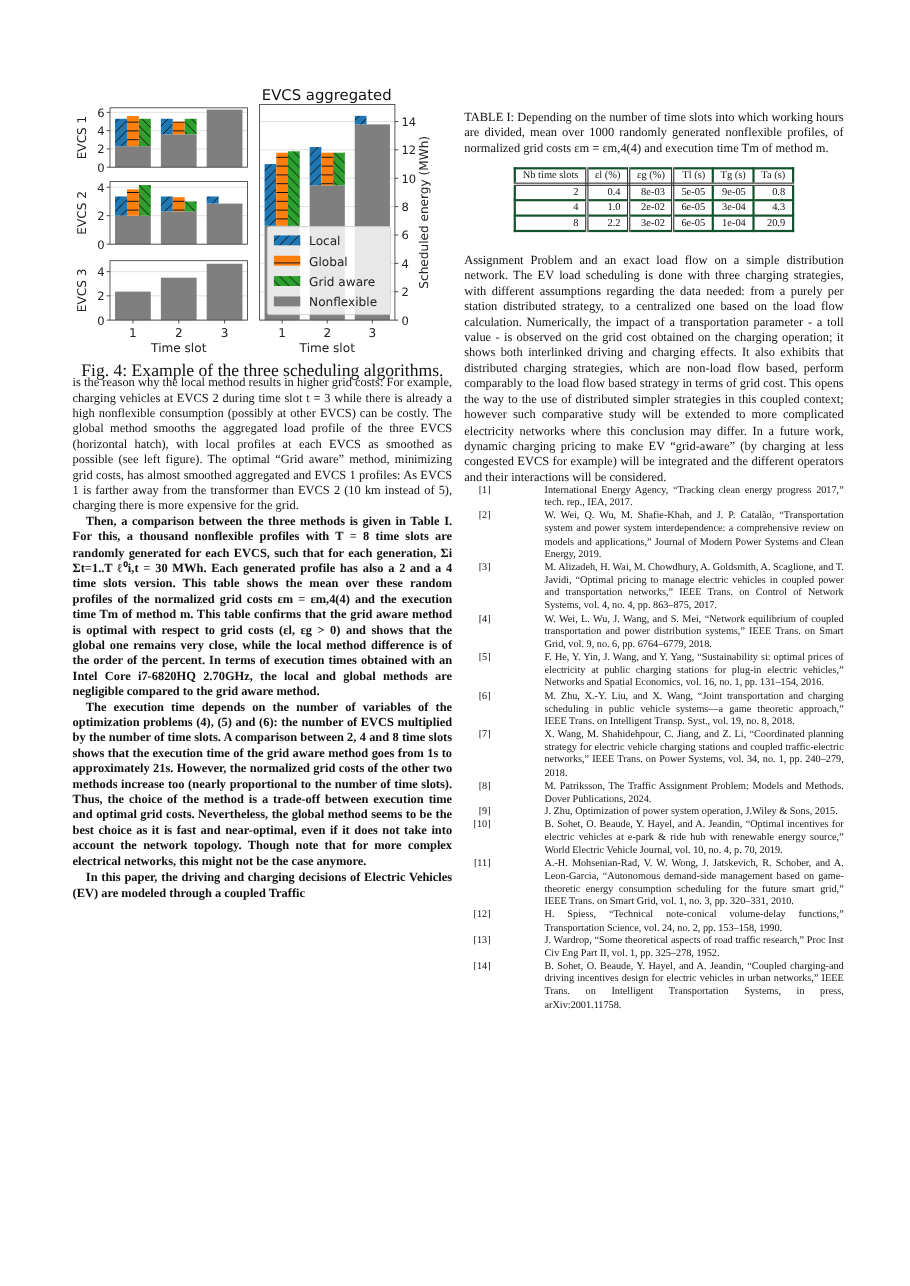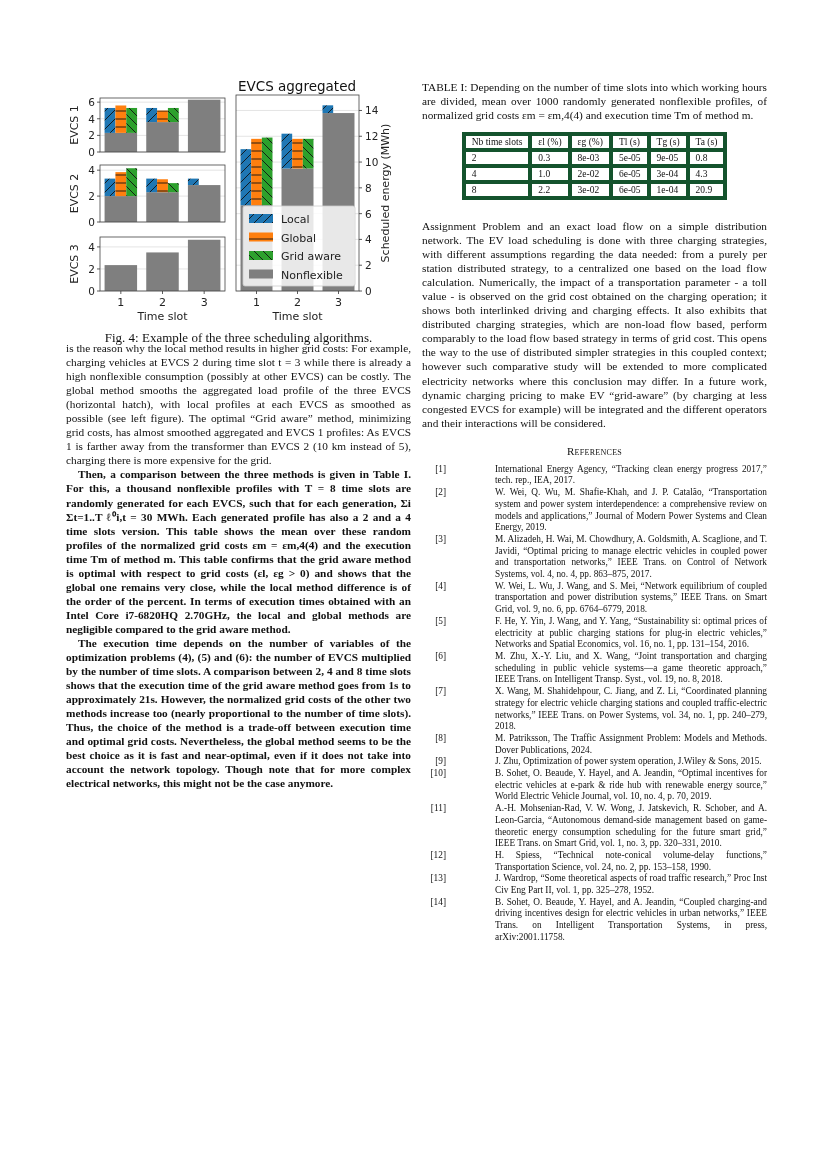--- a/index.html
+++ b/index.html
@@ -2,29 +2,29 @@
 <html><head>
 <meta charset="utf-8">
 <style>
   html, body { margin:0; padding:0; background:#fff; }
   body { width:827px; height:1169px; position:relative; overflow:hidden; font-family:"Liberation Serif", serif; color:#111; }
   .col { position:absolute; width:345px; font-size:11.3px; line-height:14.05px; text-align:justify; }
   .col p { margin:0; }
   .col p.ind { text-indent:12px;font-weight:bold; }
   .lcol { left:66px; }
   .rcol { left:422px; }
-  .caption { text-align:center; font-size:13px; line-height:14px; }
+  .caption { text-align:center; font-size:16px; line-height:14px; }
   .sec { text-align:center; font-size:11.3px; margin:12px 0 6px 0; letter-spacing:0.3px; }
   .sc { font-variant: small-caps; }
   .refs { font-size:9.3px; line-height:11.7px; }
   .ref { display:flex; margin-bottom:0px; }
   .ref .num { width:24px; flex:none; text-align:right; padding-right:6px; }
   .ref .txt { flex:1; text-align:justify;margin-left:43px; }
   table.t1 { border-collapse:collapse; font-size:9.5px; margin:10px auto 0 auto; }
-  table.t1 th, table.t1 td { border:4px solid #14532d; padding:0 6px; text-align:left; font-weight:normal; line-height:12px; }
+  table.t1 th, table.t1 td { border:2px solid #14532d; padding:0 6px; text-align:right; font-weight:normal; line-height:12px; }
   table.t1 th { border-bottom:3px double #333; }
   table.t1 .dbl { border-right:3px double #333; }
   svg text { font-family:"DejaVu Sans", sans-serif; }
 </style>
 </head>
 <body>
 
 <div style="position:absolute;left:60px;top:75px;width:360px;height:250px;">
   <svg id="fig" width="360" height="250" viewBox="0 0 360 250">
     <defs>
@@ -163,39 +163,40 @@
       </g>
   </svg>
   
 </div>
 <div class="caption" style="position:absolute;left:66px;top:331px;width:345px;">Fig. 4: Example of the three scheduling algorithms.</div>
 
 <div class="col lcol" style="top:341px;">
   <p>is the reason why the local method results in higher grid costs: For example, charging vehicles at EVCS 2 during time slot t = 3 while there is already a high nonflexible consumption (possibly at other EVCS) can be costly. The global method smooths the aggregated load profile of the three EVCS (horizontal hatch), with local profiles at each EVCS as smoothed as possible (see left figure). The optimal “Grid aware” method, minimizing grid costs, has almost smoothed aggregated and EVCS 1 profiles: As EVCS 1 is farther away from the transformer than EVCS 2 (10 km instead of 5), charging there is more expensive for the grid.</p>
   <p class="ind">Then, a comparison between the three methods is given in Table I. For this, a thousand nonflexible profiles with T = 8 time slots are randomly generated for each EVCS, such that for each generation, Σi Σt=1..T ℓ⁰i,t = 30 MWh. Each generated profile has also a 2 and a 4 time slots version. This table shows the mean over these random profiles of the normalized grid costs εm = εm,4(4) and the execution time Tm of method m. This table confirms that the grid aware method is optimal with respect to grid costs (εl, εg &gt; 0) and shows that the global one remains very close, while the local method difference is of the order of the percent. In terms of execution times obtained with an Intel Core i7-6820HQ 2.70GHz, the local and global methods are negligible compared to the grid aware method.</p>
   <p class="ind">The execution time depends on the number of variables of the optimization problems (4), (5) and (6): the number of EVCS multiplied by the number of time slots. A comparison between 2, 4 and 8 time slots shows that the execution time of the grid aware method goes from 1s to approximately 21s. However, the normalized grid costs of the other two methods increase too (nearly proportional to the number of time slots). Thus, the choice of the method is a trade-off between execution time and optimal grid costs. Nevertheless, the global method seems to be the best choice as it is fast and near-optimal, even if it does not take into account the network topology. Though note that for more complex electrical networks, this might not be the case anymore.</p>
+  <p class="ind">In this paper, the driving and charging decisions of Electric Vehicles (EV) are modeled through a coupled Traffic</p>
 </div>
 
 <div class="col rcol" style="top:80px;">
-  <p style="line-height:14px;">TABLE I: Depending on the number of time slots into which working hours are divided, mean over 1000 randomly generated nonflexible profiles, of normalized grid costs εm = εm,4(4) and execution time Tm of method m.</p>
+  <p style="line-height:14px;margin-top:20px;">TABLE I: Depending on the number of time slots into which working hours are divided, mean over 1000 randomly generated nonflexible profiles, of normalized grid costs εm = εm,4(4) and execution time Tm of method m.</p>
   <table class="t1">
     <thead>
       <tr>
         <th class="dbl">Nb time slots</th>
         <th class="dbl">εl (%)</th>
         <th class="dbl">εg (%)</th>
         <th>Tl (s)</th>
         <th>Tg (s)</th>
         <th>Ta (s)</th>
       </tr>
     </thead>
     <tbody>
       <tr>
         <td class="dbl">2</td>
-        <td class="dbl">0.3</td>
+        <td class="dbl">0.4</td>
         <td class="dbl">8e-03</td>
         <td>5e-05</td>
         <td>9e-05</td>
         <td>0.8</td>
       </tr>
       <tr>
         <td class="dbl">4</td>
         <td class="dbl">1.0</td>
         <td class="dbl">2e-02</td>
         <td>6e-05</td>
@@ -206,21 +207,20 @@
         <td class="dbl">8</td>
         <td class="dbl">2.2</td>
         <td class="dbl">3e-02</td>
         <td>6e-05</td>
         <td>1e-04</td>
         <td>20.9</td>
       </tr>
     </tbody>
   </table>
   <p style="margin-top:19px;">Assignment Problem and an exact load flow on a simple distribution network. The EV load scheduling is done with three charging strategies, with different assumptions regarding the data needed: from a purely per station distributed strategy, to a centralized one based on the load flow calculation. Numerically, the impact of a transportation parameter - a toll value - is observed on the grid cost obtained on the charging operation; it shows both interlinked driving and charging effects. It also exhibits that distributed charging strategies, which are non-load flow based, perform comparably to the load flow based strategy in terms of grid cost. This opens the way to the use of distributed simpler strategies in this coupled context; however such comparative study will be extended to more complicated electricity networks where this conclusion may differ. In a future work, dynamic charging pricing to make EV “grid-aware” (by charging at less congested EVCS for example) will be integrated and the different operators and their interactions will be considered.</p>
-  <div class="sec sc" style="margin-top:14px;font-size:11px;">References</div>
   <div class="refs" id="refs">
       <div class="ref">
         <span class="num">[1]</span>
         <span class="txt">International Energy Agency, “Tracking clean energy progress 2017,” tech. rep., IEA, 2017.</span>
       </div>
       <div class="ref">
         <span class="num">[2]</span>
         <span class="txt">W. Wei, Q. Wu, M. Shafie-Khah, and J. P. Catalão, “Transportation system and power system interdependence: a comprehensive review on models and applications,” Journal of Modern Power Systems and Clean Energy, 2019.</span>
       </div>
       <div class="ref">

